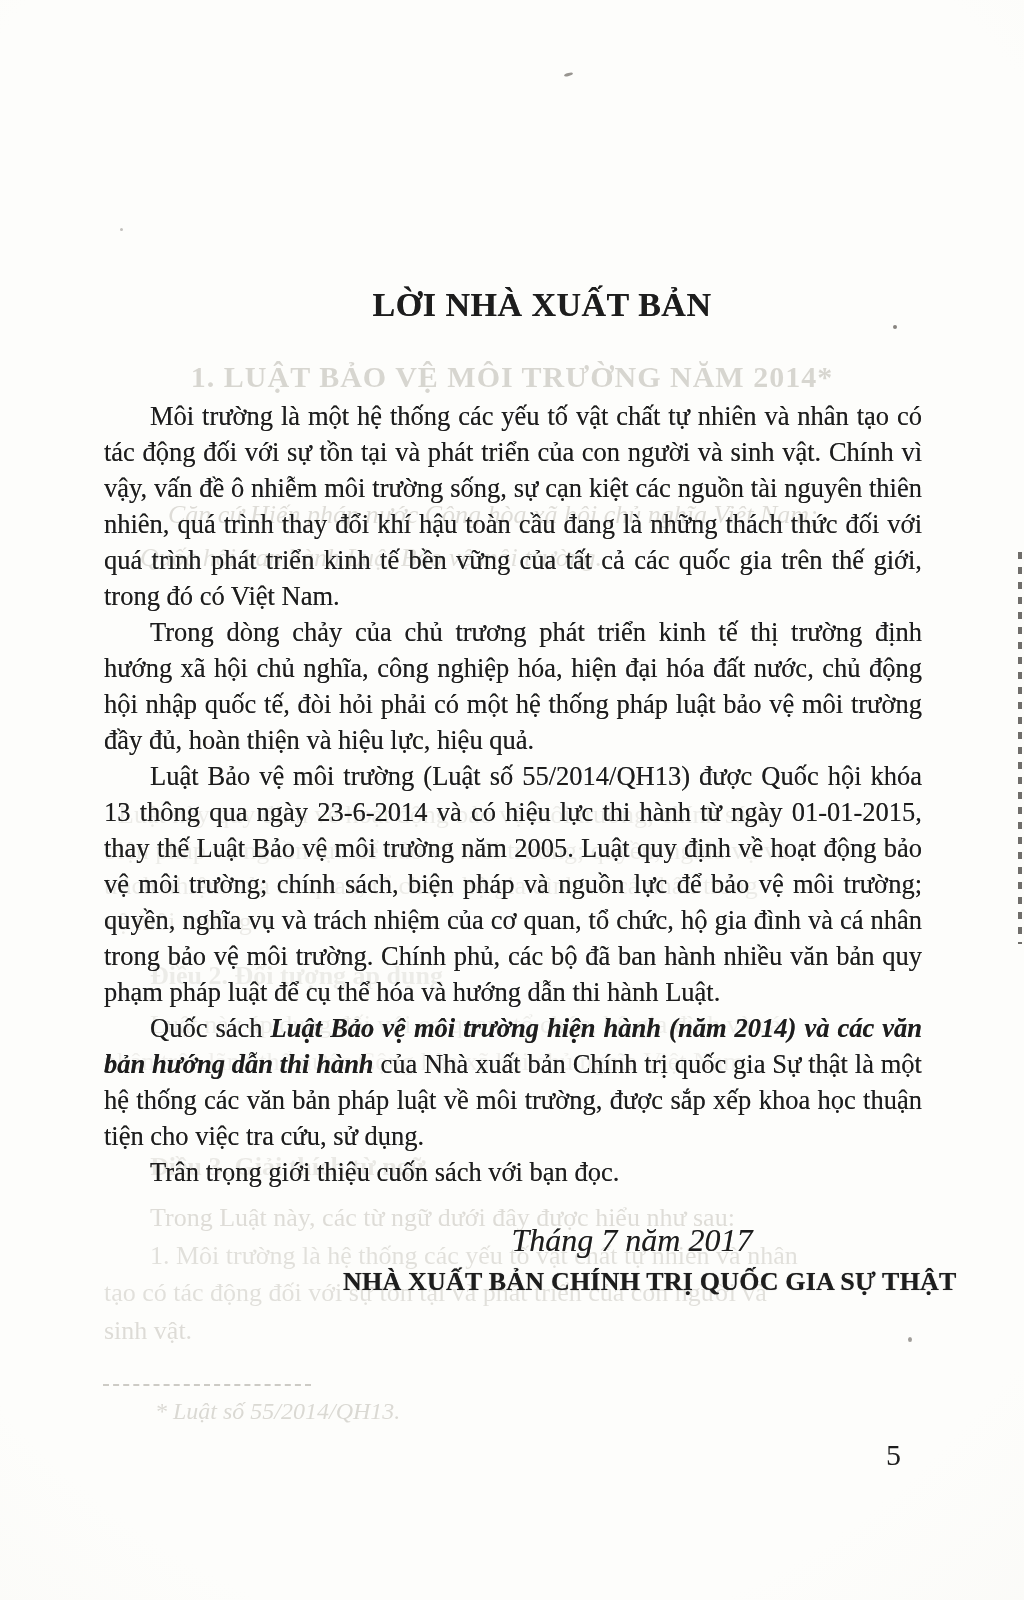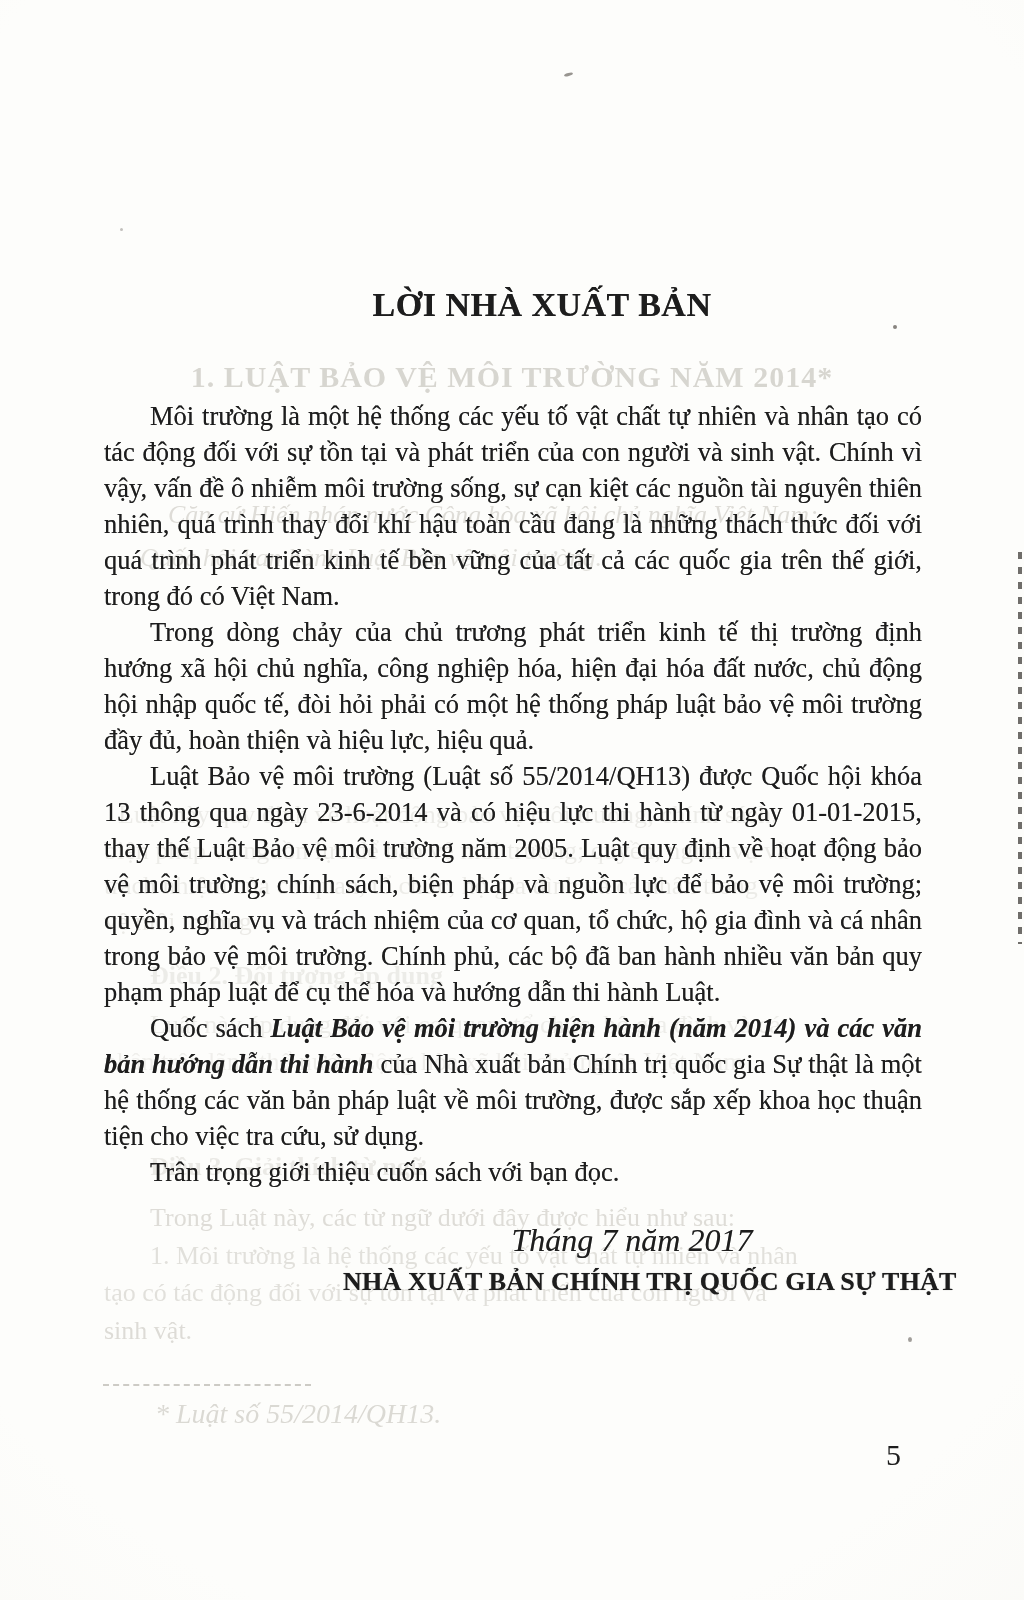--- a/index.html
+++ b/index.html
@@ -70,21 +70,21 @@
   <div class="ghost" style="top:907px; left:104px; opacity:.14;">vệ môi trường.</div>
   <div class="ghost b" style="top:961px; left:150px; opacity:.13;">Điều 2. Đối tượng áp dụng</div>
   <div class="ghost" style="top:1047px; left:104px; opacity:.11;">nhân trên lãnh thổ nước Cộng hòa xã hội chủ nghĩa Việt Nam</div>
   <div class="ghost" style="top:1010px; left:150px; opacity:.12;">Luật này áp dụng đối với cơ quan, tổ chức, hộ gia đình và cá</div>
   <div class="ghost b" style="top:1152px; left:150px; opacity:.15;">Điều 3. Giải thích từ ngữ</div>
   <div class="ghost" style="top:1203px; left:150px; opacity:.25;">Trong Luật này, các từ ngữ dưới đây được hiểu như sau:</div>
   <div class="ghost" style="top:1241px; left:150px; opacity:.22;">1. Môi trường là hệ thống các yếu tố vật chất tự nhiên và nhân</div>
   <div class="ghost" style="top:1278px; left:104px; opacity:.22;">tạo có tác động đối với sự tồn tại và phát triển của con người và</div>
   <div class="ghost" style="top:1316px; left:104px; opacity:.26;">sinh vật.</div>
   <div class="footnote-rule"></div>
-  <div class="ghost i" style="top:1398px; left:155px; font-size:28px; opacity:.28;">* Luật số 55/2014/QH13.</div>
+  <div class="ghost i" style="top:1398px; left:155px; font-size:24px; opacity:.28;">* Luật số 55/2014/QH13.</div>
 
   <h1 class="title">LỜI NHÀ XUẤT BẢN</h1>
 
   <div class="body">
     <p class="para">Môi trường là một hệ thống các yếu tố vật chất tự nhiên và nhân tạo có tác động đối với sự tồn tại và phát triển của con người và sinh vật. Chính vì vậy, vấn đề ô nhiễm môi trường sống, sự cạn kiệt các nguồn tài nguyên thiên nhiên, quá trình thay đổi khí hậu toàn cầu đang là những thách thức đối với quá trình phát triển kinh tế bền vững của tất cả các quốc gia trên thế giới, trong đó có Việt Nam.</p>
     <p class="para">Trong dòng chảy của chủ trương phát triển kinh tế thị trường định hướng xã hội chủ nghĩa, công nghiệp hóa, hiện đại hóa đất nước, chủ động hội nhập quốc tế, đòi hỏi phải có một hệ thống pháp luật bảo vệ môi trường đầy đủ, hoàn thiện và hiệu lực, hiệu quả.</p>
     <p class="para">Luật Bảo vệ môi trường (Luật số 55/2014/QH13) được Quốc hội khóa 13 thông qua ngày 23-6-2014 và có hiệu lực thi hành từ ngày 01-01-2015, thay thế Luật Bảo vệ môi trường năm 2005. Luật quy định về hoạt động bảo vệ môi trường; chính sách, biện pháp và nguồn lực để bảo vệ môi trường; quyền, nghĩa vụ và trách nhiệm của cơ quan, tổ chức, hộ gia đình và cá nhân trong bảo vệ môi trường. Chính phủ, các bộ đã ban hành nhiều văn bản quy phạm pháp luật để cụ thể hóa và hướng dẫn thi hành Luật.</p>
     <p class="para"><span>Quốc sách </span><span class="em">Luật Bảo vệ môi trường hiện hành (năm 2014) và các văn bản hướng dẫn thi hành</span><span> của Nhà xuất bản Chính trị quốc gia Sự thật là một hệ thống các văn bản pháp luật về môi trường, được sắp xếp khoa học thuận tiện cho việc tra cứu, sử dụng.</span></p>
     <p class="para">Trân trọng giới thiệu cuốn sách với bạn đọc.</p>
   </div>

